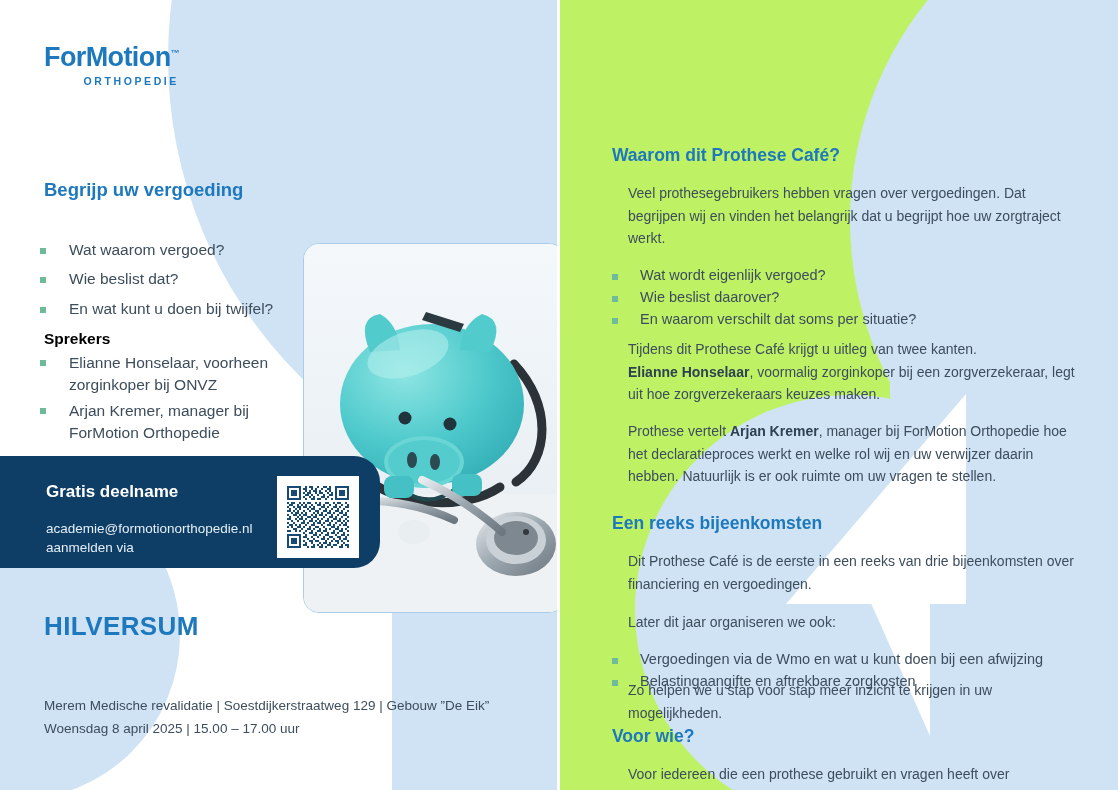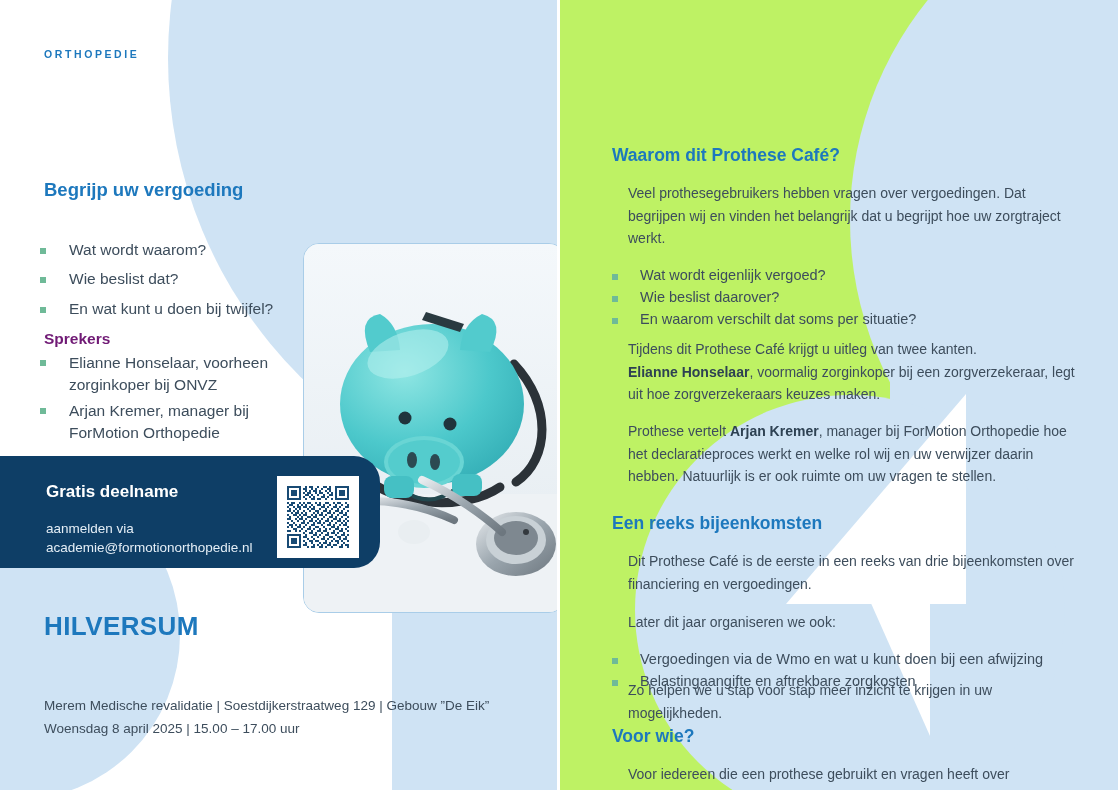--- a/index.html
+++ b/index.html
@@ -51,21 +51,21 @@
 
   .q-list{position:absolute;left:40px;top:240px;width:280px;}
   .li{display:flex;margin-bottom:9px;align-items:flex-start;}
   .bullet{
     width:6px;height:6px;background:#6fba98;margin-top:8px;margin-right:23px;flex:0 0 auto;
   }
   .li-txt{font-size:15.5px;color:#3d4d5c;line-height:1.32;}
 
   .sprekers-h{
     position:absolute;left:44px;top:330px;
-    font-size:15.5px;font-weight:bold;color:#701a75;
+    font-size:15.5px;font-weight:bold;color:#000000;
   }
   .sprekers{position:absolute;left:40px;top:352px;width:270px;}
   .sprekers .li{margin-bottom:4px;}
   .sprekers .li-txt{line-height:1.42;}
 
   .navy-title{position:absolute;left:46px;top:482px;font-size:17px;font-weight:bold;color:#fff;}
   .navy-sub{position:absolute;left:46px;top:520px;font-size:13.5px;color:#e4eef6;line-height:1.38;}
   .qr-wrap{position:absolute;left:277px;top:476px;width:82px;height:82px;background:#fff;padding:0;}
   .qr{width:66px;height:66px;margin:8px;display:block;}
 
@@ -171,29 +171,30 @@
         <circle cx="222" cy="288" r="3" fill="#33393e"></circle>
 
         <path d="M36 262 C70 250 120 262 150 276" stroke="url(#steel)" stroke-width="8" fill="none" stroke-linecap="round"></path>
         <path d="M118 236 C150 250 180 272 198 288" stroke="url(#steel)" stroke-width="8" fill="none" stroke-linecap="round"></path>
         <ellipse cx="110" cy="288" rx="16" ry="12" fill="#e9eef1"></ellipse>
         <ellipse cx="56" cy="258" rx="11" ry="9" fill="#e9eef1"></ellipse>
       </svg>
     </div>
 
     <div class="logo">
+      <div class="logo-word"><span>ForMotion</span><span class="logo-tm">™</span></div>
       <div class="logo-sub">ORTHOPEDIE</div>
     </div>
 
     <div class="subtitle">Begrijp uw vergoeding</div>
 
     <div class="q-list">
       <div class="li">
         <span class="bullet"></span>
-        <span class="li-txt">Wat wordt waarom?</span>
+        <span class="li-txt">Wat waarom vergoed?</span>
       </div>
       <div class="li">
         <span class="bullet"></span>
         <span class="li-txt">Wie beslist dat?</span>
       </div>
       <div class="li">
         <span class="bullet"></span>
         <span class="li-txt">En wat kunt u doen bij twijfel?</span>
       </div>
     </div>
@@ -206,22 +207,22 @@
       </div>
       <div class="li">
         <span class="bullet"></span>
         <span class="li-txt">Arjan Kremer, manager bij ForMotion Orthopedie</span>
       </div>
     </div>
 
     <div class="navy-band"></div>
     <div class="navy-title">Gratis deelname</div>
     <div class="navy-sub">
+      <div>academie@formotionorthopedie.nl</div>
       <div>aanmelden via</div>
-      <div>academie@formotionorthopedie.nl</div>
     </div>
     <div class="qr-wrap">
       <svg class="qr" viewBox="0 0 33 33" shape-rendering="crispEdges">
         <rect width="33" height="33" fill="#ffffff"></rect>
         <g fill="#184a74">
           <path d="M1 1h7v7h-7zM2 2v5h5v-5z M3 3h3v3h-3z"></path>
           <path d="M25 1h7v7h-7zM26 2v5h5v-5z M27 3h3v3h-3z"></path>
           <path d="M1 25h7v7h-7zM2 26v5h5v-5z M3 27h3v3h-3z"></path>
           <rect x="10" y="1" width="1" height="1"></rect>
             <rect x="12" y="1" width="2" height="1"></rect>

